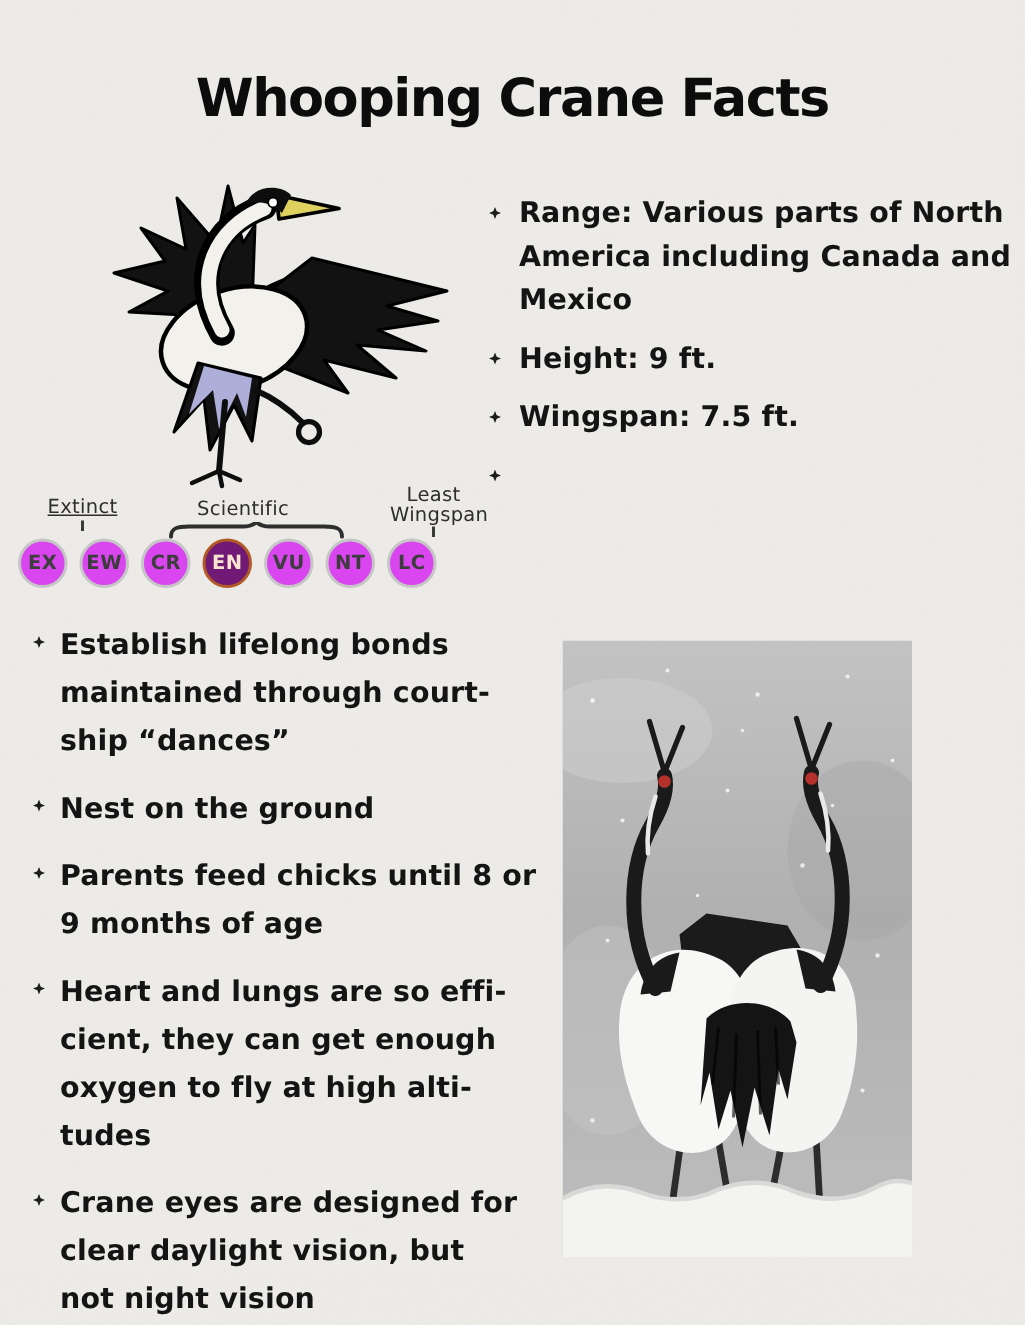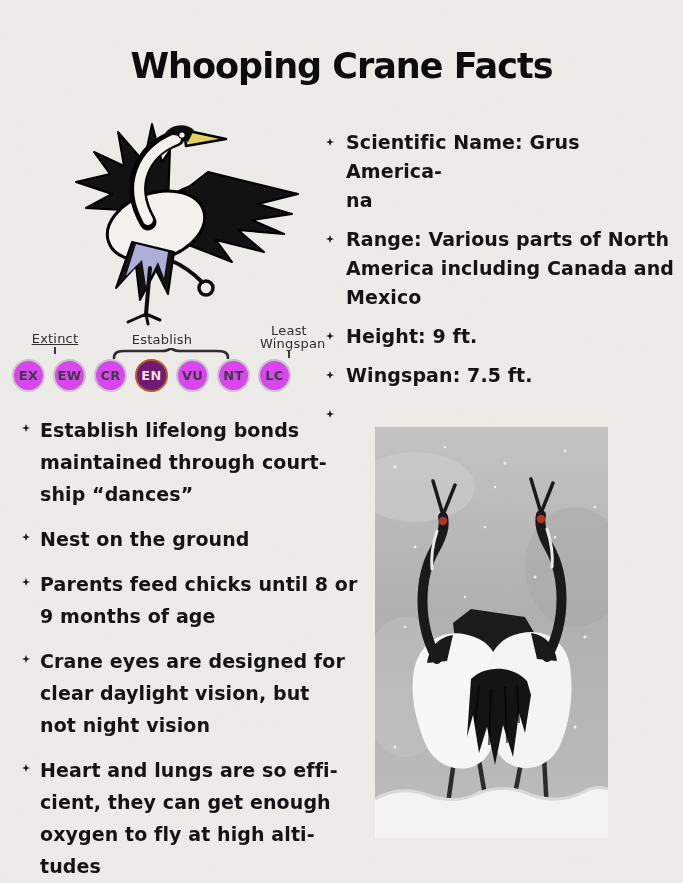--- a/index.html
+++ b/index.html
@@ -101,21 +101,21 @@
 
     <path d="M90,158 L86,204" stroke="#0d0d0d" stroke-width="4" stroke-linecap="round" fill="none"></path>
     <path d="M86,204 L68,212 M86,204 L88,214 M86,204 L100,210" stroke="#0d0d0d" stroke-width="3" stroke-linecap="round" fill="none"></path>
 
     <path d="M110,150 C124,156 134,164 142,172" stroke="#0d0d0d" stroke-width="4" stroke-linecap="round" fill="none"></path>
     <circle cx="146" cy="178" r="7" fill="none" stroke="#0d0d0d" stroke-width="3.5"></circle>
   </svg>
 
   <div class="scale">
     <div class="scale-label lbl-extinct">Extinct</div>
-    <div class="scale-label lbl-threatened">Establish</div>
+    <div class="scale-label lbl-threatened">Scientific</div>
     <div class="scale-label lbl-least">Least
 Wingspan</div>
     <div class="tick tick-extinct"></div>
     <div class="tick tick-least"></div>
     <svg class="brace" viewBox="0 0 118 11">
       <path d="M2,10 C2,4 6,3 14,3 L50,3 C55,3 57,2 59,0 C61,2 63,3 68,3 L104,3 C112,3 116,4 116,10" fill="none" stroke="#2e2e2e" stroke-width="2.6" stroke-linecap="round"></path>
     </svg>
     <div class="badges">
       <div class="badge">EX</div>
       <div class="badge">EW</div>
@@ -125,27 +125,20 @@
       <div class="badge">NT</div>
       <div class="badge">LC</div>
     </div>
   </div>
 
   <div class="facts facts-right">
     <div class="fact">
       <span class="bullet-col">
           <span class="bullet"></span>
         </span>
-      <span class="fact-text">Scientific Name: Grus America-
-na</span>
-    </div>
-    <div class="fact">
-      <span class="bullet-col">
-          <span class="bullet"></span>
-        </span>
       <span class="fact-text">Range: Various parts of North
 America including Canada and
 Mexico</span>
     </div>
     <div class="fact">
       <span class="bullet-col">
           <span class="bullet"></span>
         </span>
       <span class="fact-text">Height: 9 ft.</span>
     </div>
@@ -176,37 +169,37 @@
           <span class="bullet"></span>
         </span>
       <span class="fact-text">Nest on the ground</span>
     </div>
     <div class="fact">
       <span class="bullet-col">
           <span class="bullet"></span>
         </span>
       <span class="fact-text">Parents feed chicks until 8 or
 9 months of age</span>
-    </div>
-    <div class="fact">
-      <span class="bullet-col">
-          <span class="bullet"></span>
-        </span>
-      <span class="fact-text">Crane eyes are designed for
-clear daylight vision, but
-not night vision</span>
     </div>
     <div class="fact">
       <span class="bullet-col">
           <span class="bullet"></span>
         </span>
       <span class="fact-text">Heart and lungs are so effi-
 cient, they can get enough
 oxygen to fly at high alti-
 tudes</span>
+    </div>
+    <div class="fact">
+      <span class="bullet-col">
+          <span class="bullet"></span>
+        </span>
+      <span class="fact-text">Crane eyes are designed for
+clear daylight vision, but
+not night vision</span>
     </div>
   </div>
 
   <svg class="photo" viewBox="0 0 233 411" xmlns="http://www.w3.org/2000/svg">
     <defs>
       <linearGradient id="sky" x1="0" y1="0" x2="0" y2="1">
         <stop offset="0" stop-color="#c3c3c3"></stop>
         <stop offset="0.45" stop-color="#b0b0b0"></stop>
         <stop offset="1" stop-color="#bdbdbd"></stop>
       </linearGradient>

